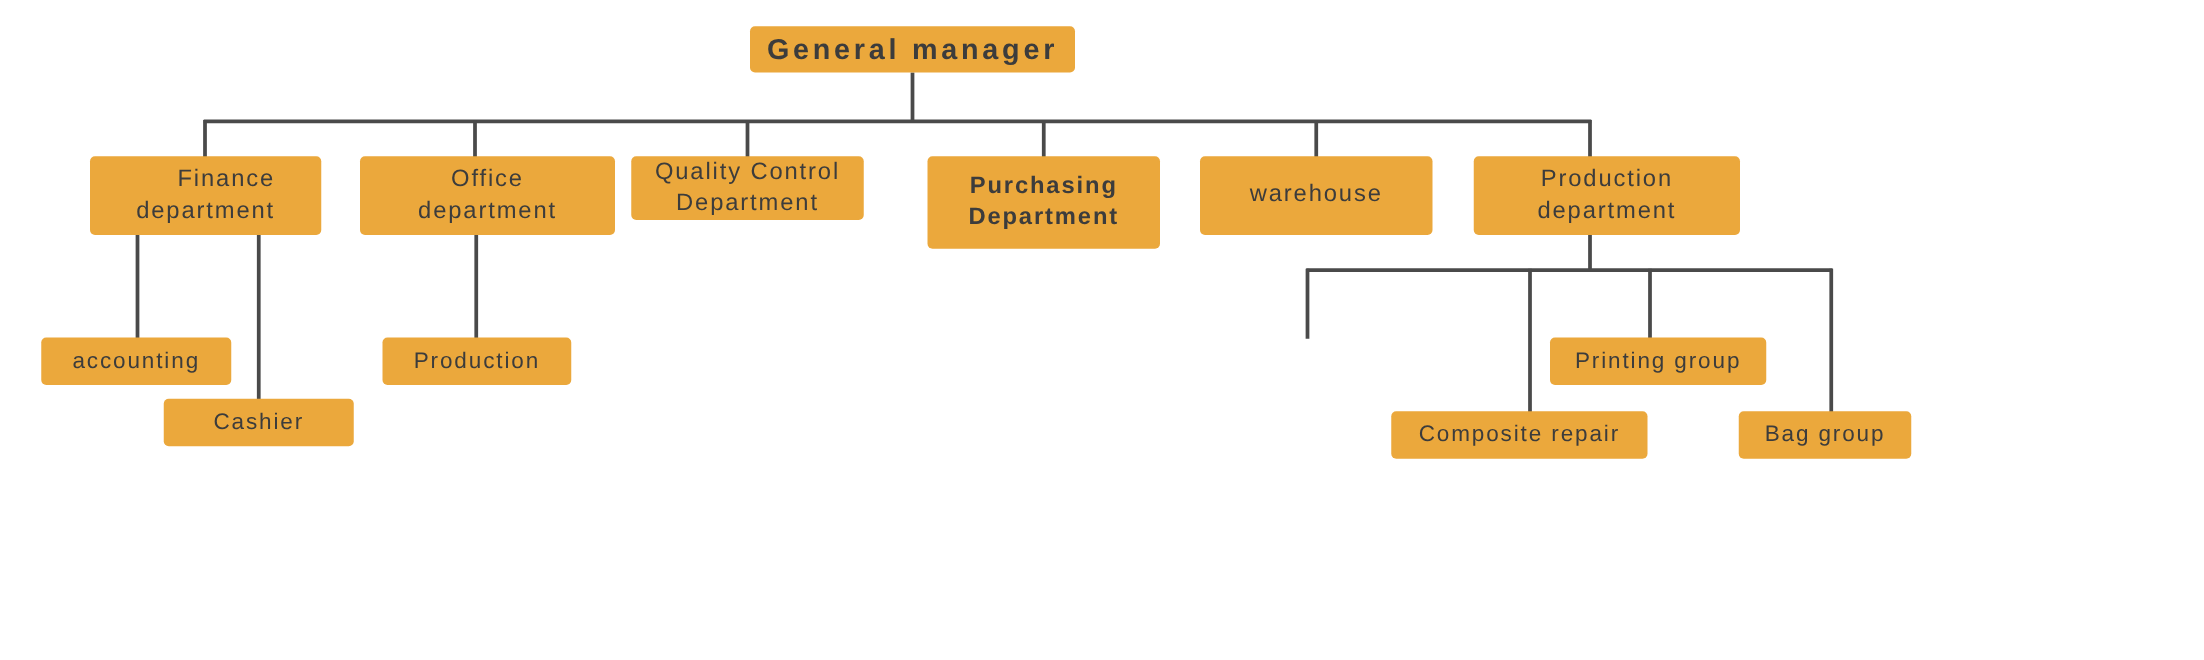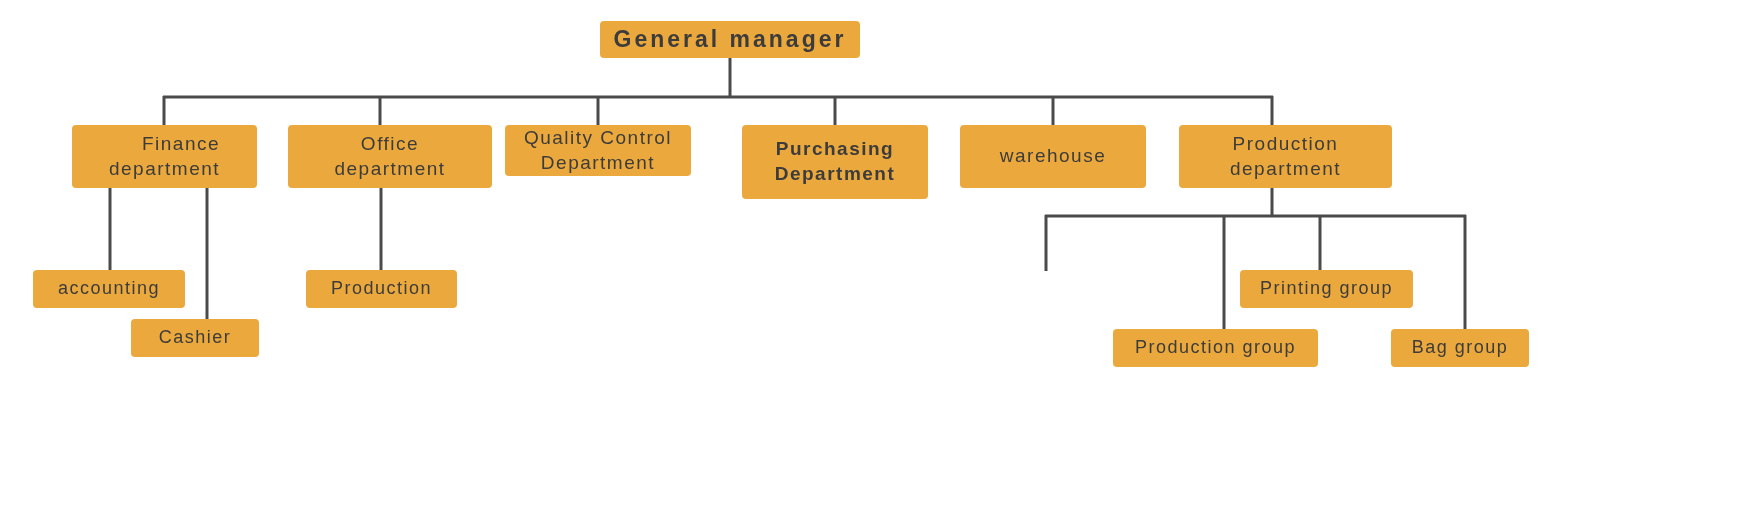--- a/index.html
+++ b/index.html
@@ -101,24 +101,24 @@
   <div class="node lvl2" style="left:742px; top:125px; width:186px; height:74px;font-weight:bold;">Purchasing
 Department</div>
 
   <div class="node lvl2" style="left:960px; top:125px; width:186px; height:63px;">warehouse</div>
 
   <div class="node lvl2" style="left:1179px; top:125px; width:213px; height:63px;">Production
 department</div>
 
   <div class="node lvl3" style="left:33px; top:270px; width:152px; height:38px;">accounting</div>
 
-  <div class="node lvl3" style="left:131px; top:319px; width:128px; height:38px;">Cashier</div>
+  <div class="node lvl3" style="left:131px; top:319px; width:152px; height:38px;">Cashier</div>
 
   <div class="node lvl3" style="left:306px; top:270px; width:151px; height:38px;">Production</div>
 
 
-  <div class="node lvl3" style="left:1113px; top:329px; width:205px; height:38px;">Production group</div>
+  <div class="node lvl3" style="left:1113px; top:329px; width:205px; height:38px;">Composite repair</div>
 
   <div class="node lvl3" style="left:1240px; top:270px; width:173px; height:38px;">Printing group</div>
 
   <div class="node lvl3" style="left:1391px; top:329px; width:138px; height:38px;">Bag group</div>
 
 </div>
 
 </body></html>

